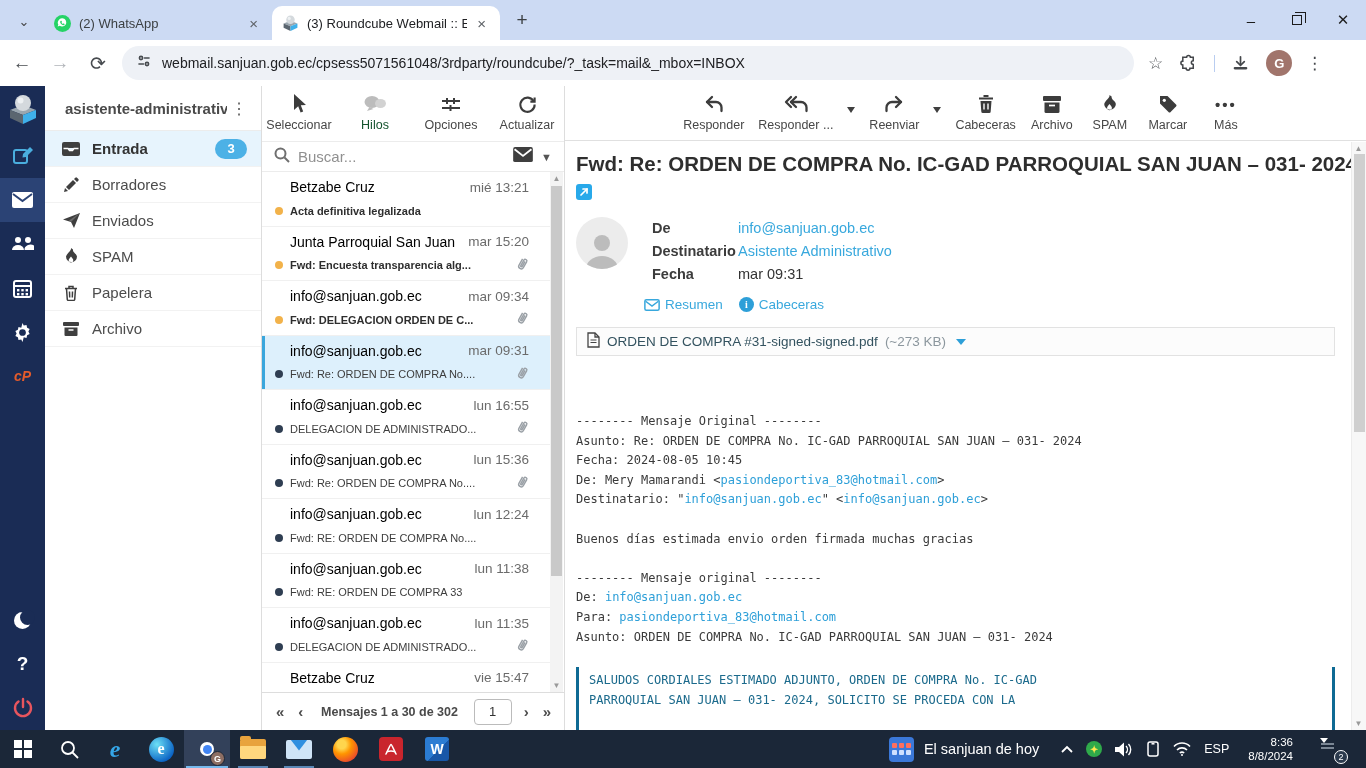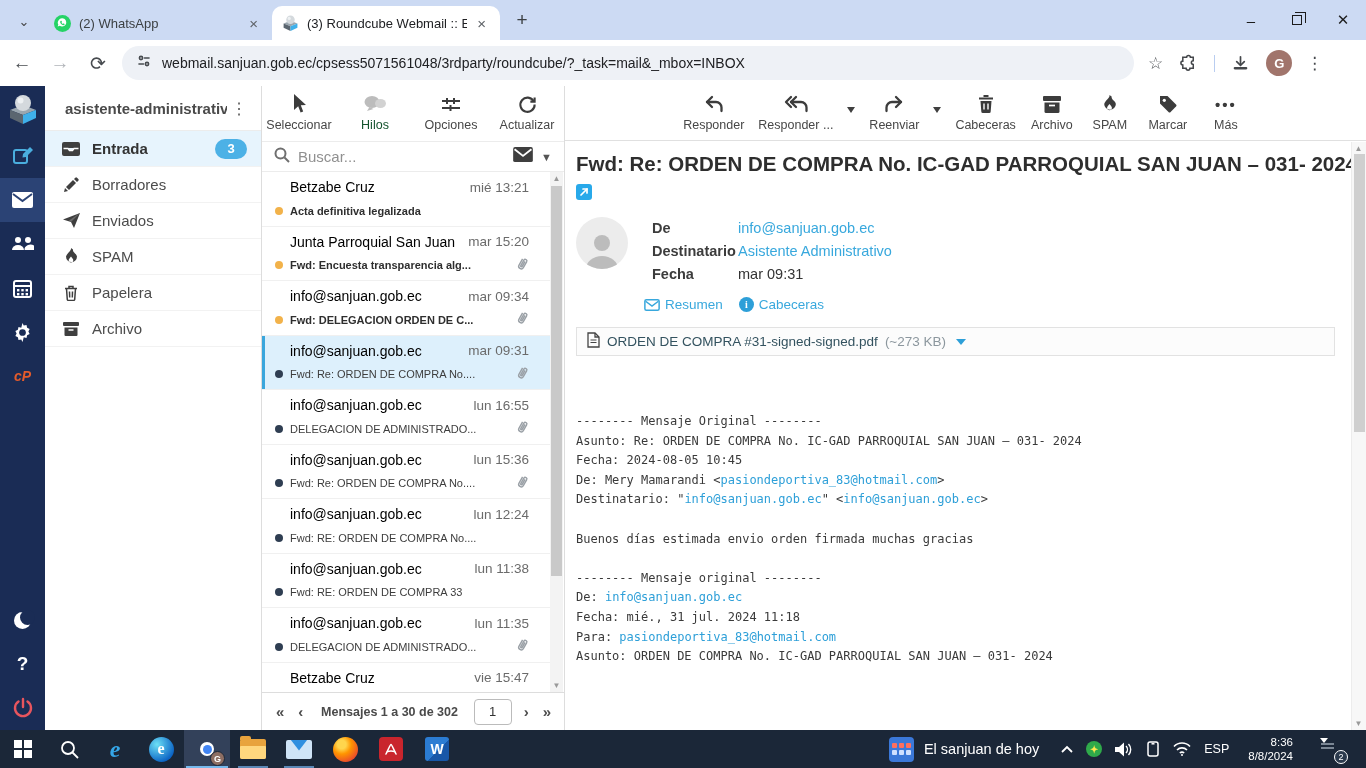--- a/index.html
+++ b/index.html
@@ -729,23 +729,26 @@
             <div class="bodyline"><span>-------- Mensaje Original --------</span></div>
             <div class="bodyline"><span>Asunto: Re: ORDEN DE COMPRA No. IC-GAD PARROQUIAL SAN JUAN – 031- 2024</span></div>
             <div class="bodyline"><span>Fecha: 2024-08-05 10:45</span></div>
             <div class="bodyline"><span>De: Mery Mamarandi &lt;</span><span class="blink">pasiondeportiva_83@hotmail.com</span><span>&gt;</span></div>
             <div class="bodyline"><span>Destinatario: "</span><span class="blink">info@sanjuan.gob.ec</span><span>" &lt;</span><span class="blink">info@sanjuan.gob.ec</span><span>&gt;</span></div>
             <div class="bodyline"></div>
             <div class="bodyline"><span>Buenos días estimada envio orden firmada muchas gracias</span></div>
             <div class="bodyline"></div>
             <div class="bodyline"><span>-------- Mensaje original --------</span></div>
             <div class="bodyline"><span>De: </span><span class="blink">info@sanjuan.gob.ec</span></div>
-            <div class="bodyline"><span>Fecha: mié., 31 jul. 2024 11:18</span></div>
             <div class="bodyline"><span>Para: </span><span class="blink">pasiondeportiva_83@hotmail.com</span></div>
             <div class="bodyline"><span>Asunto: ORDEN DE COMPRA No. IC-GAD PARROQUIAL SAN JUAN – 031- 2024</span></div>
+          </div>
+        <div class="quote">
+            <div>SALUDOS CORDIALES ESTIMADO ADJUNTO, ORDEN DE COMPRA No. IC-GAD</div>
+            <div>PARROQUIAL SAN JUAN – 031- 2024, SOLICITO SE PROCEDA CON LA</div>
           </div>
       </div>
 
       <div class="rscroll">
         <span class="sarrow" style="top:2px">▲</span>
         <span class="rthumb"></span>
         <span class="sarrow" style="bottom:2px">▼</span>
       </div>
     </div>
   </div>

